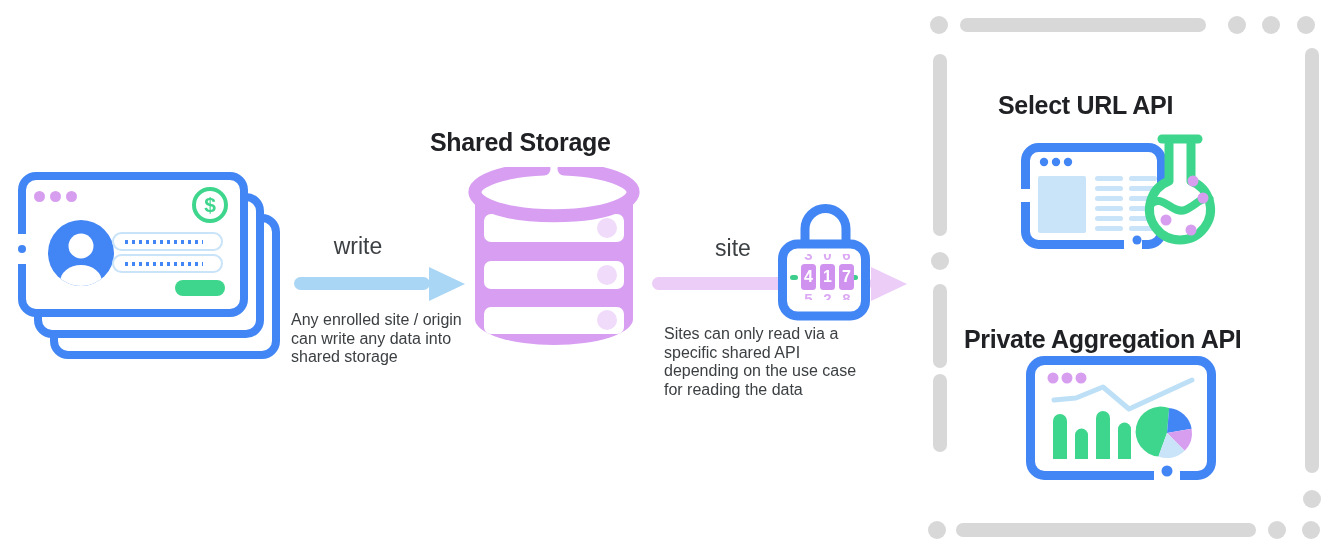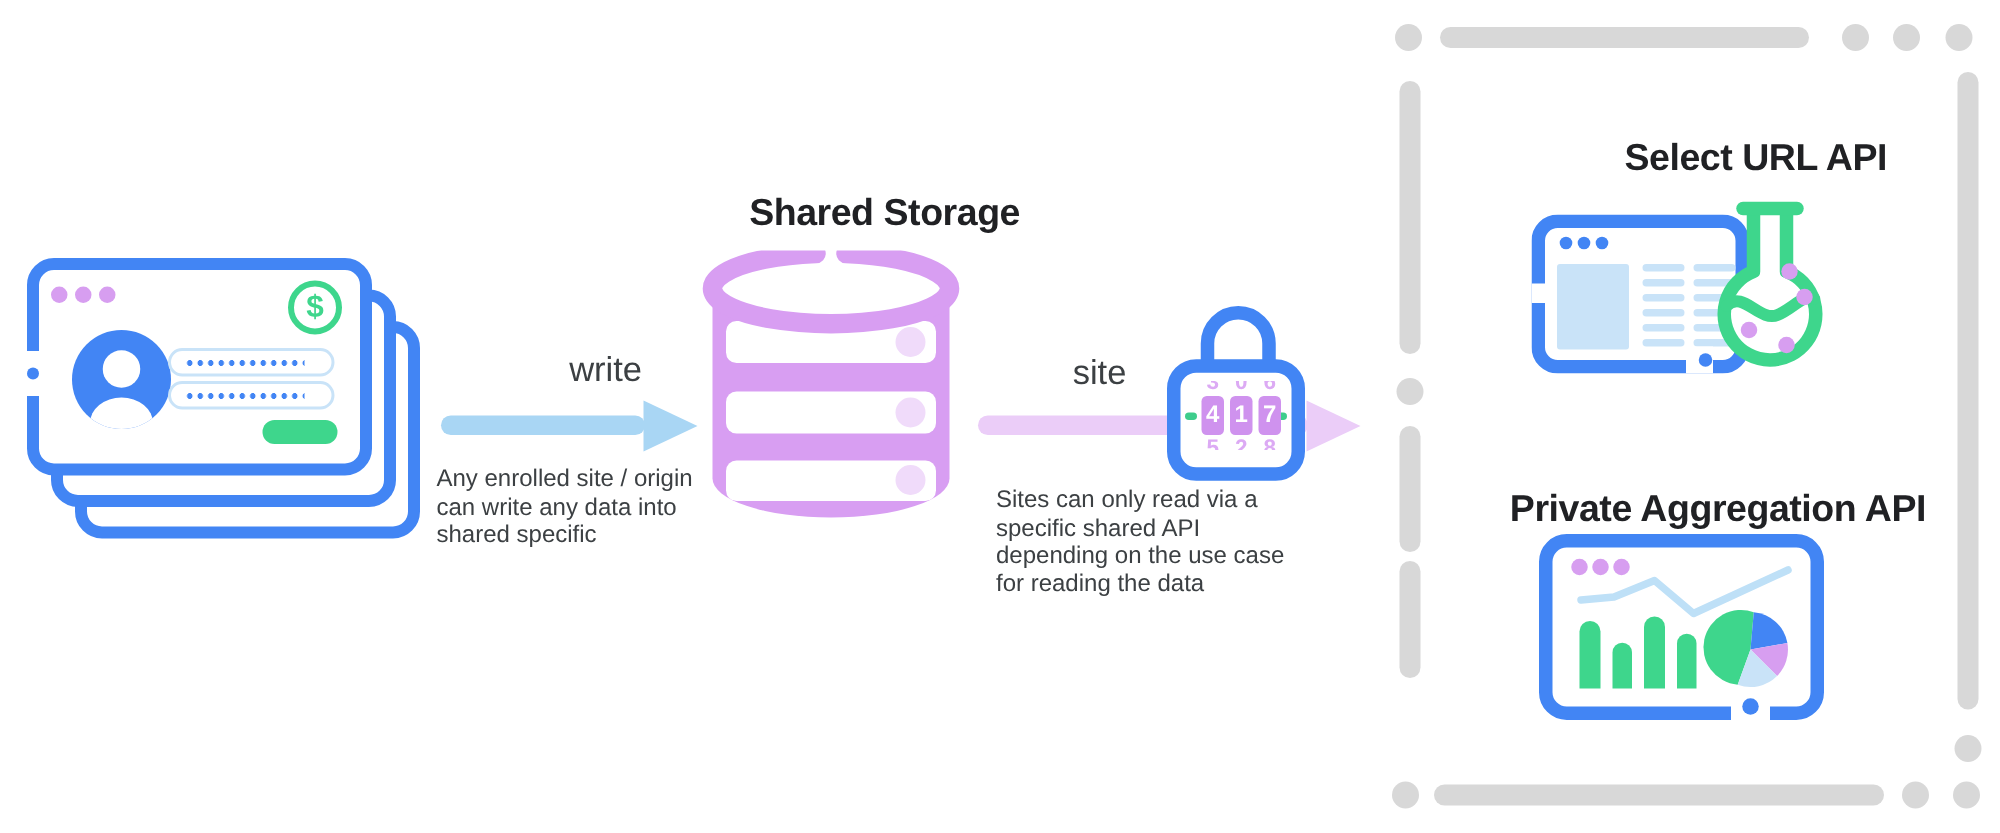--- a/index.html
+++ b/index.html
@@ -1,21 +1,21 @@
 <!DOCTYPE html>
 <html><head>
 <meta charset="utf-8">
 <style>
   html,body{margin:0;padding:0;background:#fff;}
   #stage{position:relative;width:1333px;height:555px;background:#fff;overflow:hidden;
          font-family:"Liberation Sans",sans-serif;}
   .abs{position:absolute;}
 
   
-  .title{font-size:25px;font-weight:700;color:#202124;text-align:right;letter-spacing:-0.3px;}
+  .title{font-size:25px;font-weight:700;color:#202124;text-align:left;letter-spacing:-0.3px;}
   .flow-label{font-size:23px;color:#3c4043;text-align:center;}
   .desc{font-size:16px;line-height:18.5px;color:#3c4043;}
 
   
   .card{background:#fff;border:8px solid #4285f4;border-radius:18px;width:230px;height:145px;box-sizing:border-box;}
   .win-dot{width:11px;height:11px;border-radius:50%;background:#d79ef0;position:absolute;top:11px;}
   .pw-field{position:absolute;width:111px;height:19px;border:2px solid #c9e3f8;border-radius:10px;
             background:#fff;box-sizing:border-box;}
   .pw-dots{margin:4px 0 0 9px;width:80px;height:8px;
            background-image:radial-gradient(circle,#4285f4 1.8px,transparent 2px);
@@ -80,24 +80,24 @@
     <div class="pw-field" style="left:86px;top:74px;">
       <div class="pw-dots"></div>
     </div>
 
     <div class="abs cta-btn" style="left:149px;top:100px;"></div>
 
     <div class="abs" style="left:-8px;top:54px;width:8px;height:30px;background:#fff;"></div>
     <div class="abs" style="left:-8px;top:65px;width:8px;height:8px;border-radius:50%;background:#4285f4;"></div>
   </div>
 
-  <div class="abs flow-label" style="left:288px;top:233px;width:140px;text-align:right;">write</div>
+  <div class="abs flow-label" style="left:288px;top:233px;width:140px;">write</div>
   <div class="abs arrow-body" style="left:294px;top:277px;width:136px;background:#a9d6f4;z-index:2;"></div>
   <div class="abs arrow-head" style="left:429px;top:267px;border-color:transparent transparent transparent #a9d6f4;z-index:2;"></div>
-  <div class="abs desc" style="left:291px;top:311px;width:172px;">Any enrolled site / origin can write any data into shared specific</div>
+  <div class="abs desc" style="left:291px;top:311px;width:172px;">Any enrolled site / origin can write any data into shared storage</div>
 
   <div class="abs title" style="left:430px;top:128px;width:250px;">Shared Storage</div>
 
   <svg class="abs" style="left:468px;top:167px;" width="172" height="190" viewBox="0 0 172 190">
 
     <path d="M7,25 H165 V152 A79,26 0 0 1 7,152 Z" fill="#d89ef2"></path>
 
     <rect x="16" y="47" width="140" height="28" rx="7" fill="#fff"></rect>
     <rect x="16" y="94" width="140" height="28" rx="7" fill="#fff"></rect>
     <rect x="16" y="140" width="140" height="27" rx="7" fill="#fff"></rect>

